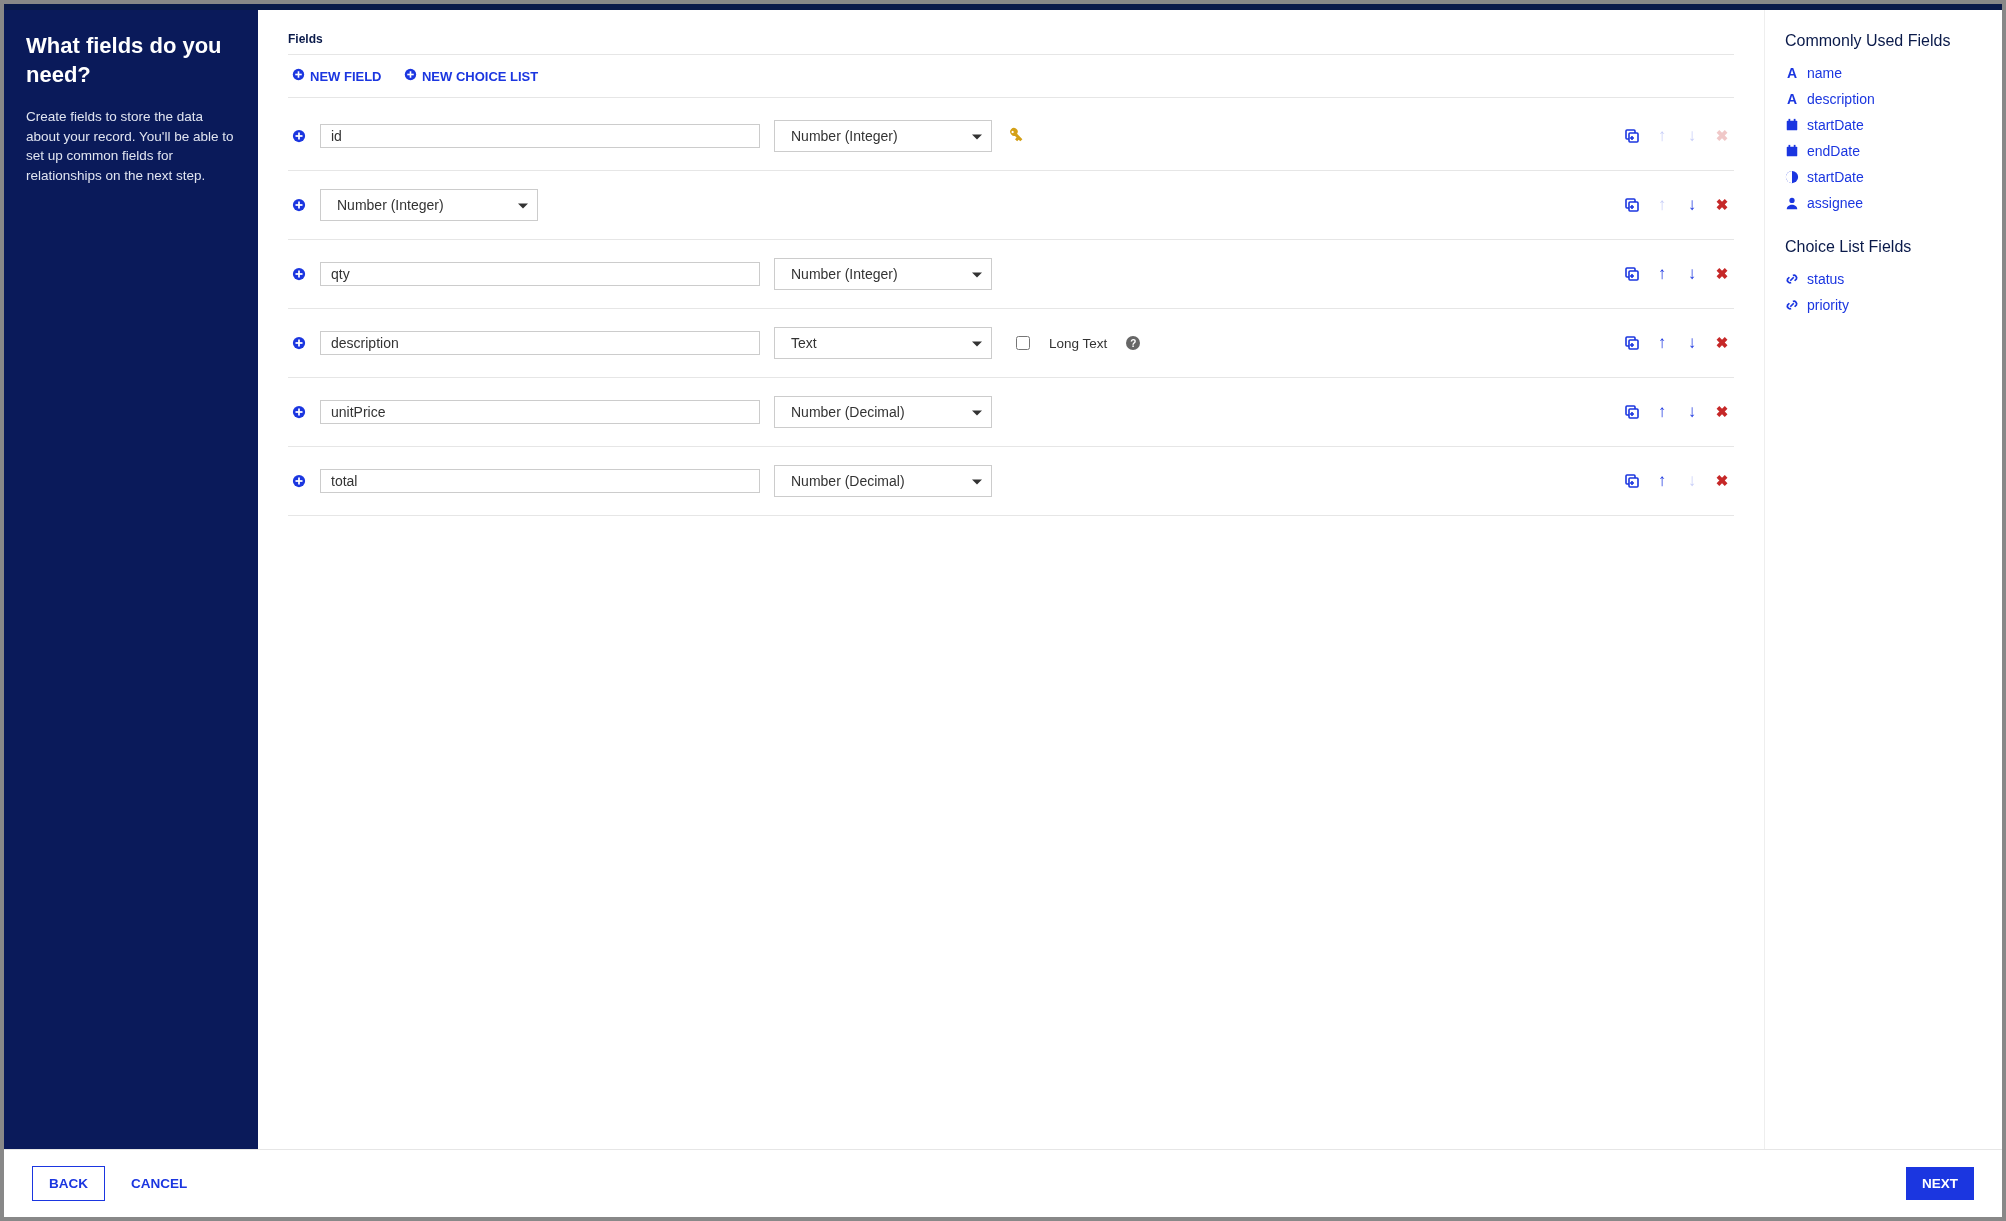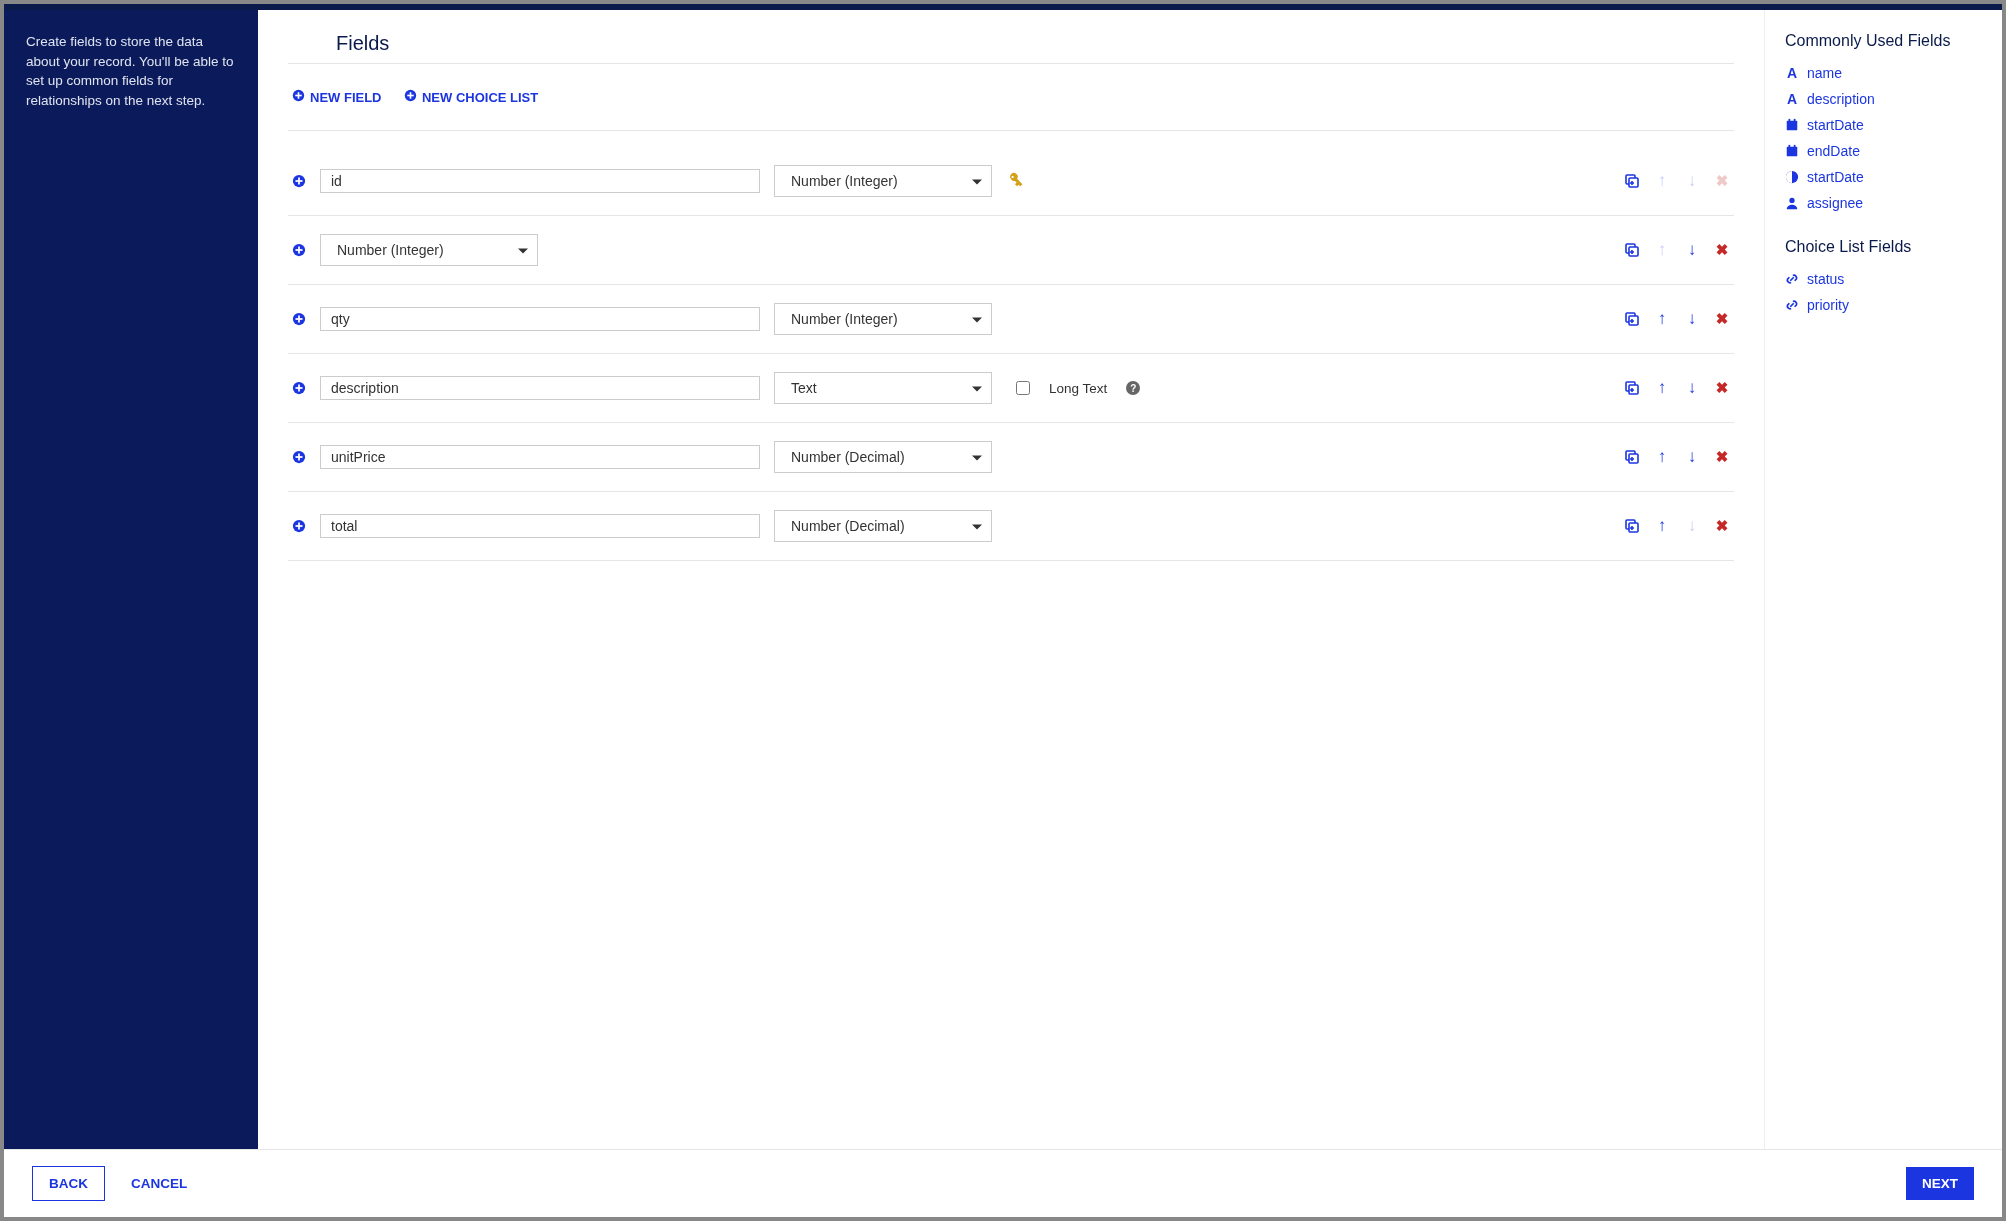--- a/index.html
+++ b/index.html
@@ -49,30 +49,29 @@
   line-height: 1.45;
   color: #e0e4f0;
 }
 .main {
   flex: 1;
   padding: 22px 30px;
   overflow-y: auto;
 }
 .main h3 {
   color: #0a1a4a;
-  font-size: 20px;
-  font-weight: 400;
+  font-size: 12px;
+  font-weight: 700;
   margin-bottom: 8px;
-  margin-left: 48px;
 }
 .action-bar {
   border-top: 1px solid #e6e6e6;
   border-bottom: 1px solid #e6e6e6;
-  padding: 24px 4px;
-  margin-bottom: 16px;
+  padding: 12px 4px;
+  margin-bottom: 4px;
 }
 .action-btn {
   color: #1b36e0;
   font-size: 13px;
   font-weight: 600;
   background: none;
   border: none;
   cursor: pointer;
   margin-right: 18px;
   display: inline-flex;
@@ -238,20 +237,21 @@
 }
 svg { fill: currentColor; }
 </style>
 </head>
 <body>
 
 <div class="window">
 
   <div class="body">
     <aside class="sidebar-left">
+      <h2>What fields do you need?</h2>
       <p>Create fields to store the data about your record. You'll be able to set up common fields for relationships on the next step.</p>
     </aside>
 
     <main class="main">
       <h3>Fields</h3>
 
       <div class="action-bar">
         <button class="action-btn">
           <span>
             <svg viewBox="0 0 16 16">

